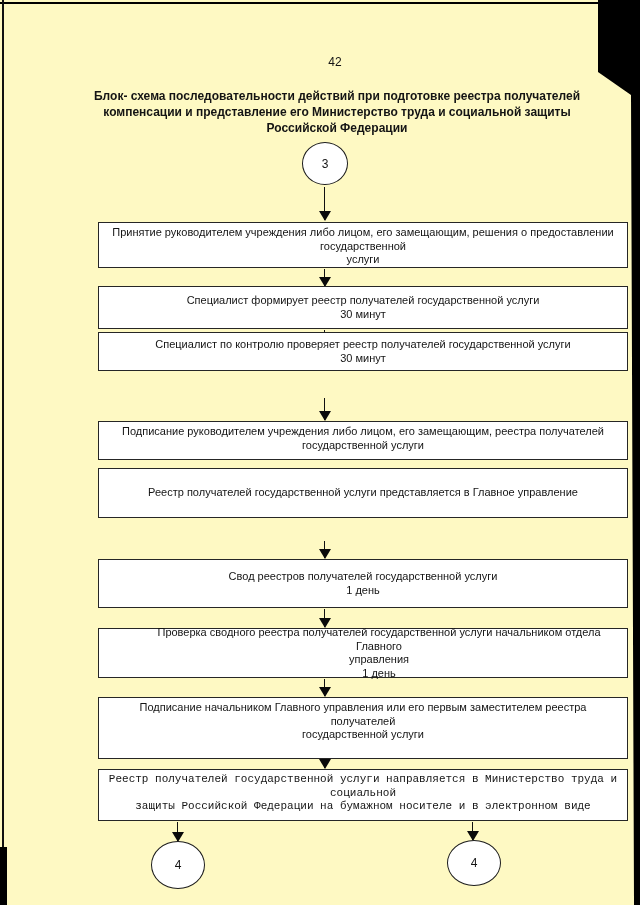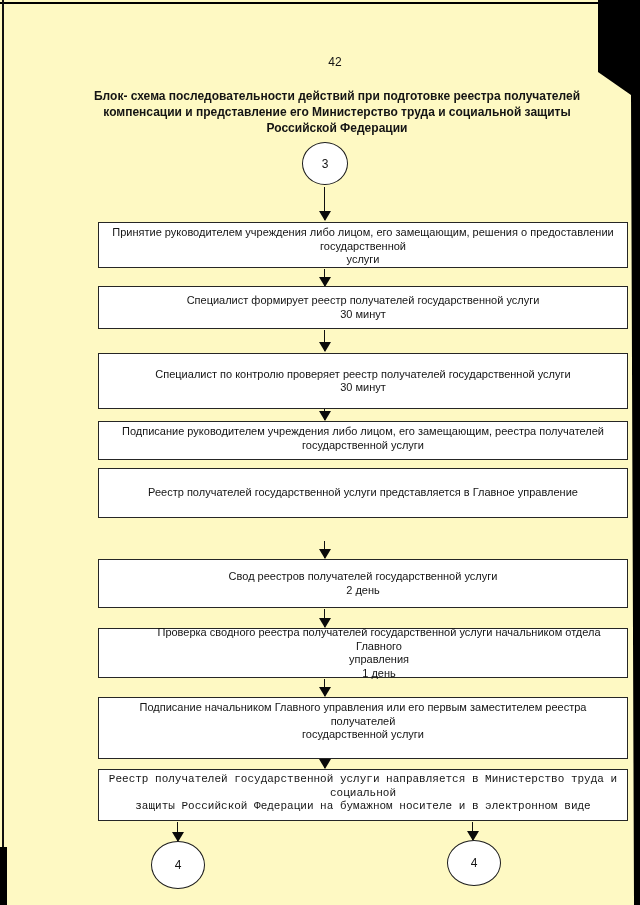--- a/index.html
+++ b/index.html
@@ -30,21 +30,21 @@
   .c4r{left:447px;top:840px;width:54px;height:46px;}
   .box{
     position:absolute;left:62px;width:530px;border:1.5px solid #262626;box-sizing:border-box;
     display:flex;align-items:center;justify-content:center;text-align:center;
     font-size:11px;line-height:13.5px;padding:1px 8px;background:#fff;margin-left:36px;
   }
   .box span{white-space:pre-line;}
   .box.top{align-items:flex-start;padding-top:3px;}
   .b1{top:222px;height:46px;}
   .b2{top:286px;height:43px;}
-  .b3{top:353px;height:56px;}
+  .b3{top:332px;height:39px;}
   .b4{top:421px;height:39px;}
   .b5{top:468px;height:50px;text-align:right;}
   .b6{top:559px;height:49px;}
   .b7{top:628px;height:50px;padding-left:40px;}
   .b8{top:697px;height:62px;}
   .b9{top:769px;height:52px;font-family:Liberation Mono, monospace;}
   .arrow{position:absolute;width:0;border-left:1.5px solid #111;}
   .arrow::after{
     content:"";position:absolute;bottom:-1px;left:-6px;width:0;height:0;
     border:6px solid transparent;border-bottom:none;border-top:10px solid #0a0a0a;
@@ -96,21 +96,21 @@
   </div>
   <div class="box b4 top">
     <span>Подписание руководителем учреждения либо лицом, его замещающим, реестра получателей
 государственной услуги</span>
   </div>
   <div class="box b5">
     <span>Реестр получателей государственной услуги представляется в Главное управление</span>
   </div>
   <div class="box b6">
     <span>Свод реестров получателей государственной услуги
-2 день</span>
+1 день</span>
   </div>
   <div class="box b7">
     <span>Проверка сводного реестра получателей государственной услуги начальником отдела Главного
 управления
 1 день</span>
   </div>
   <div class="box b8 top">
     <span>Подписание начальником Главного управления или его первым заместителем реестра получателей
 государственной услуги</span>
   </div>

